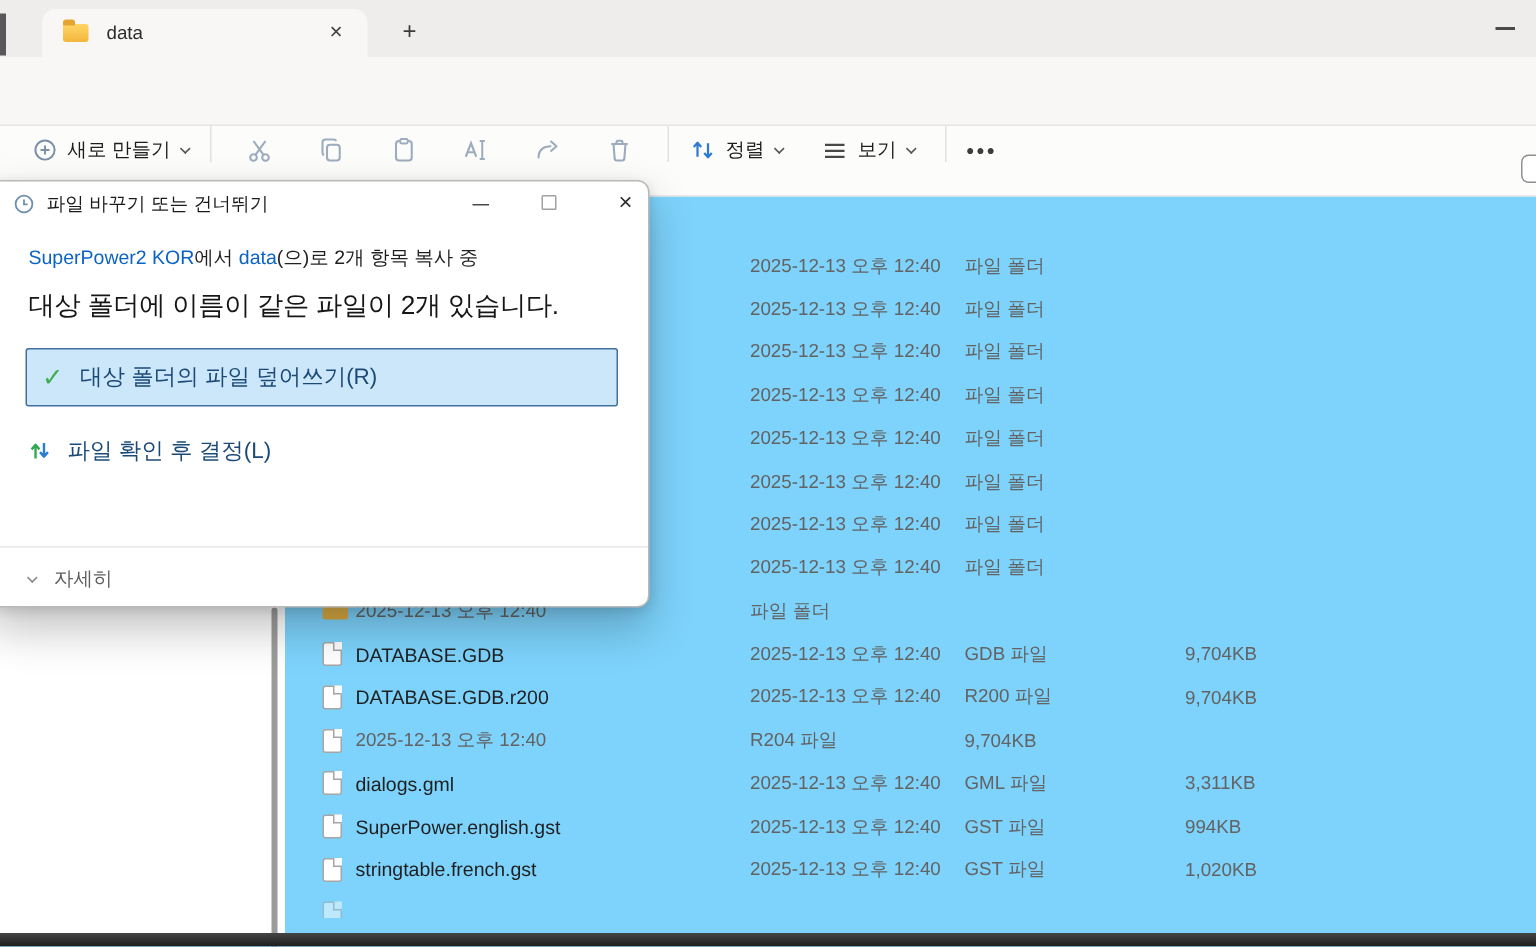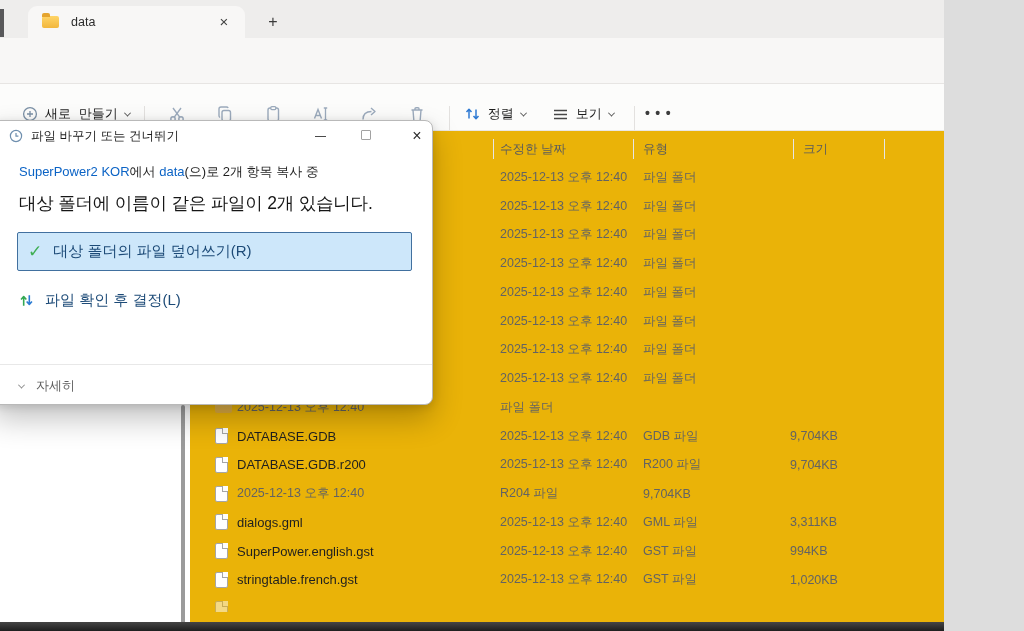--- a/index.html
+++ b/index.html
@@ -1,18 +1,18 @@
 <!DOCTYPE html>
 <html><head>
 <meta charset="utf-8">
 <style>
   * { margin:0; padding:0; box-sizing:border-box; }
   body { background:#ddd; font-family:"Liberation Sans","DejaVu Sans",sans-serif; }
-  .screen { position:relative; width:944px; height:631px; overflow:hidden;
-            background:#eab308; font-size:13px; color:#1f1f1f; }
+  .screen { position:relative; width:1024px; height:631px; overflow:hidden;
+            background:#7dd3fc; font-size:13px; color:#1f1f1f; }
 
   
   .tabstrip { position:absolute; left:0; top:0; width:1024px; height:38px; background:#eeedec; }
   .corner-dark { position:absolute; left:0; top:9px; width:4px; height:28px; background:#58585a; }
   .tab { position:absolute; left:28px; top:6px; width:217px; height:32px; background:#f8f7f6;
          border-radius:9px 9px 0 0; display:flex; align-items:center; padding:0 10px 0 14px; }
   .tab-title { flex:1; margin-left:12px; color:#2c2c2c; font-size:12.5px; }
   .tab-close { width:22px; height:22px; border-radius:4px; text-align:center; line-height:21px;
                color:#444; font-size:15px; }
   .newtab { position:absolute; left:260px; top:10px; width:26px; height:24px; text-align:center;
@@ -46,21 +46,21 @@
   .chev-r { width:5px; height:5px; border-right:1.4px solid #555; border-bottom:1.4px solid #555;
             transform:rotate(-45deg); flex:none; }
   .chev-d { width:5px; height:5px; border-right:1.4px solid #555; border-bottom:1.4px solid #555;
             transform:rotate(45deg) translate(-1px,-1px); flex:none; }
   .searchfield { position:absolute; left:849px; top:46px; width:200px; height:31px; background:#fdfdfd;
                  border:1px solid #e7e5e3; border-radius:6px; display:flex; align-items:center;
                  padding-left:19px; color:#8f8f8f; }
 
   
   .toolbar { position:absolute; left:0; top:84px; width:1024px; height:47px; background:#fcfcfb;
-             border-bottom:1px solid #e9e7e5; display:flex; align-items:flex-end;font-family:Liberation Mono, monospace; }
+             border-bottom:1px solid #e9e7e5; display:flex; align-items:flex-start; }
   .tb-btn { display:flex; align-items:center; gap:7px; height:32px; padding:0 8px; border-radius:4px; }
   .tb-sep { width:1px; height:24px; background:#e3e1df; margin:0 6px; flex:none; }
   .tb-iconbtn { width:36px; height:32px; display:flex; align-items:center; justify-content:center;
                 border-radius:4px; flex:none; }
   .tb-label { color:#1d1d1d; font-size:13px; }
   .more-dots { font-size:14px; letter-spacing:2px; color:#3c3c3c; font-weight:bold; }
   .partial-icon { position:absolute; left:1014px; top:103px; width:18px; height:19px;
                   border:1.6px solid #8f8f8f; border-radius:5px; background:#fff; }
 
   
@@ -225,29 +225,20 @@
     <div class="tb-iconbtn">
       <span class="more-dots">•••</span>
     </div>
   </div>
   <div class="partial-icon"></div>
 
   <div class="navpane">
     <div class="navpane-scroll"></div>
   </div>
 
-  <div class="colheads">
-    <span class="v" style="left:303px"></span>
-    <span class="h" style="left:310px">수정한 날짜</span>
-    <span class="v" style="left:443px"></span>
-    <span class="h" style="left:453px">유형</span>
-    <span class="v" style="left:603px"></span>
-    <span class="h" style="left:613px">크기</span>
-    <span class="v" style="left:694px"></span>
-  </div>
 
   <div class="rows">
       <div class="row">
       <span class="c-icon icon-folder"></span>
       <span class="c-name"></span>
       <span class="c-date">2025-12-13 오후 12:40</span>
       <span class="c-type">파일 폴더</span>
       <span class="c-size"></span>
     </div>
       <div class="row">

